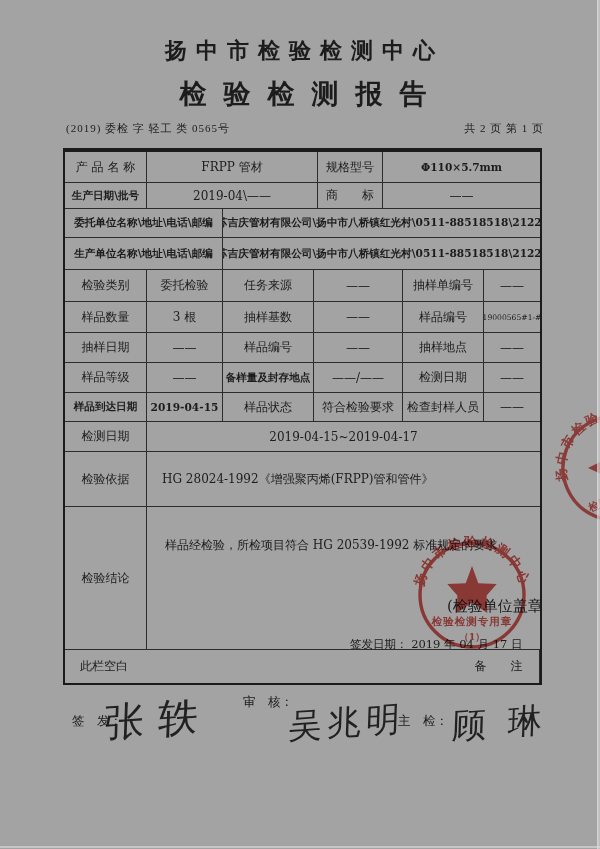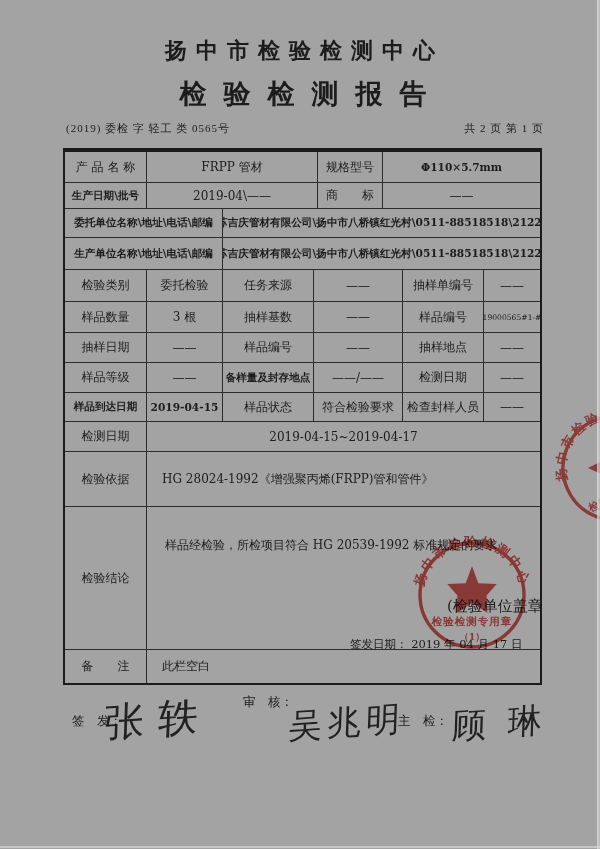--- a/index.html
+++ b/index.html
@@ -144,22 +144,22 @@
     <div class="row" style="height:143px">
       <div class="c wg" style="height:143px">检验结论</div>
       <div class="c wh last concl" style="height:143px">
         <span class="concl-text">样品经检验，所检项目符合 HG 20539-1992 标准规定的要求</span>
         <span class="seal-note">(检验单位盖章)</span>
         <span class="issue-line">签发日期：  2019 年  04 月  17 日</span>
       </div>
     </div>
 
     <div class="row lastrow" style="height:33px">
+      <div class="c wh last al">此栏空白</div>
       <div class="c wg">备　　注</div>
-      <div class="c wh last al">此栏空白</div>
     </div>
 
   </div>
 
   <span class="sig-label" style="left:72px;top:713px;">签　发：</span>
   <span class="sig-name" style="left:104px;top:692px;font-size:40px;letter-spacing:14px;">张轶</span>
   <span class="sig-label" style="left:243px;top:694px;">审　核：</span>
   <span class="sig-name" style="left:288px;top:700px;letter-spacing:5px;">吴兆明</span>
   <span class="sig-label" style="left:398px;top:713px;">主　检：</span>
   <span class="sig-name" style="left:452px;top:700px;letter-spacing:22px;">顾琳</span>

